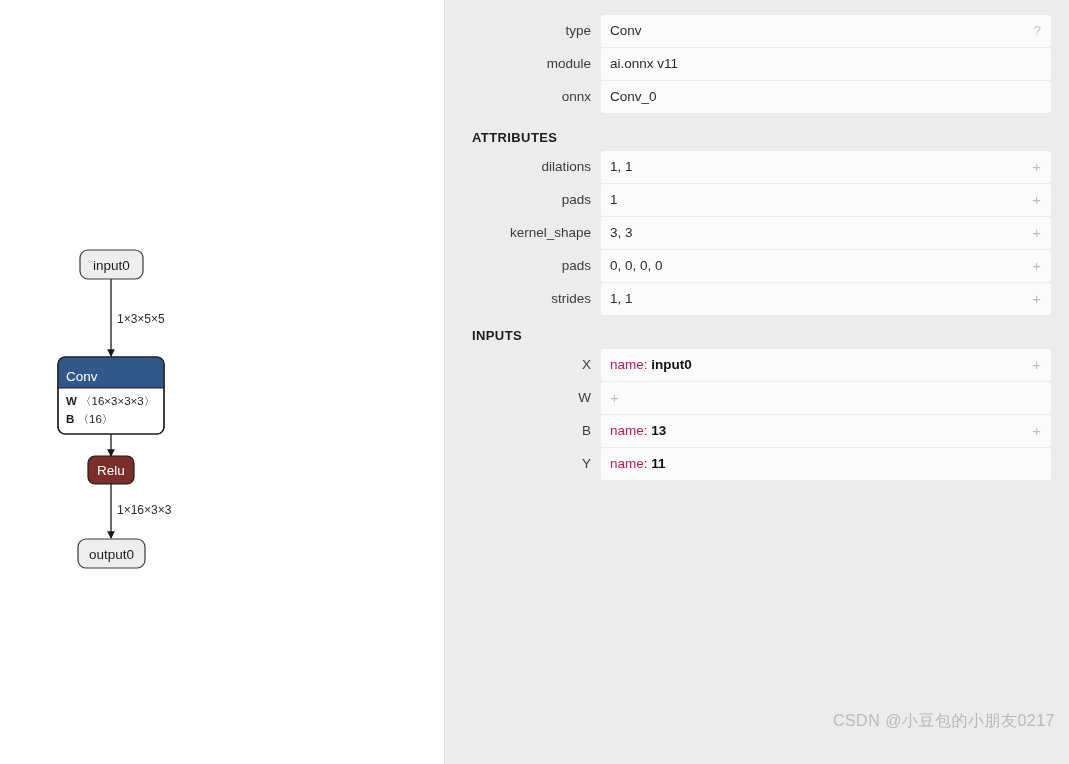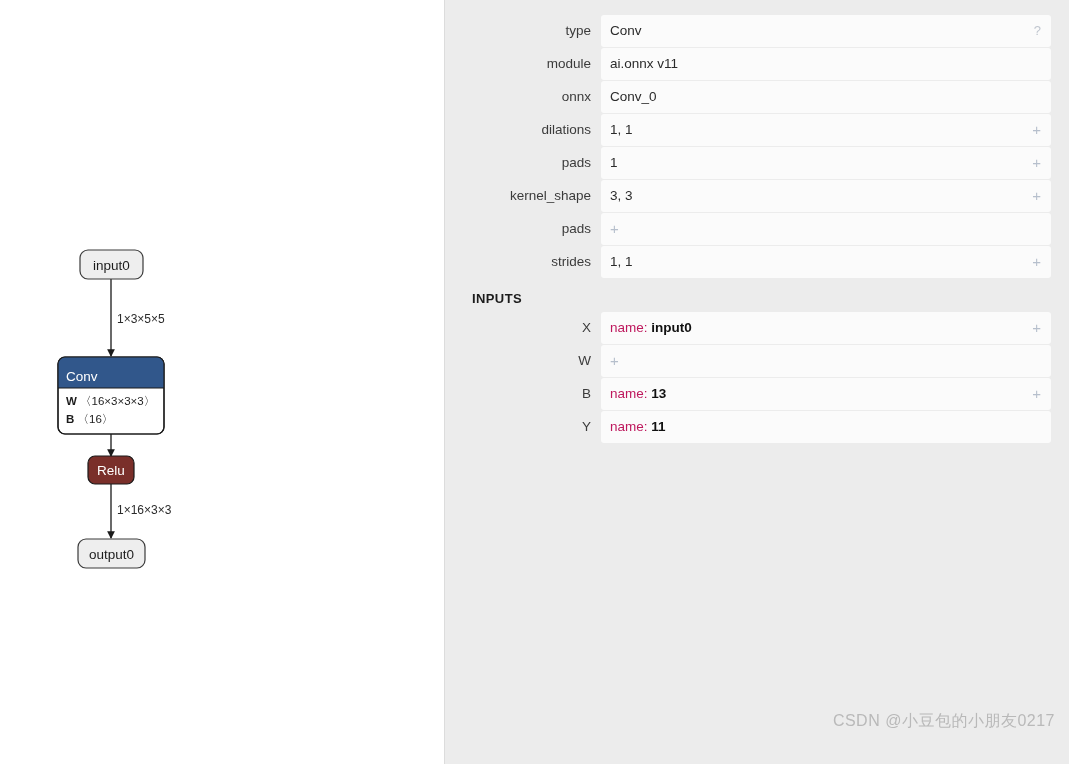--- a/index.html
+++ b/index.html
@@ -205,20 +205,21 @@
           </div>
         </div>
         <div class="prop-row">
           <div class="prop-label">onnx</div>
           <div class="prop-value">
             <span class="val-text">Conv_0</span>
           </div>
         </div>
       </div>
 
+    <div class="section-header">ATTRIBUTES</div>
     <div id="attributes-group">
         <div class="prop-row">
           <div class="prop-label">dilations</div>
           <div class="prop-value">
             <span class="val-text">1, 1</span>
             <span class="plus-icon">+</span>
           </div>
         </div>
         <div class="prop-row">
           <div class="prop-label">pads</div>
@@ -230,20 +231,21 @@
         <div class="prop-row">
           <div class="prop-label">kernel_shape</div>
           <div class="prop-value">
             <span class="val-text">3, 3</span>
             <span class="plus-icon">+</span>
           </div>
         </div>
         <div class="prop-row">
           <div class="prop-label">pads</div>
           <div class="prop-value">
+            <span class="val-text">0, 0, 0, 0</span>
             <span class="plus-icon">+</span>
           </div>
         </div>
         <div class="prop-row">
           <div class="prop-label">strides</div>
           <div class="prop-value">
             <span class="val-text">1, 1</span>
             <span class="plus-icon">+</span>
           </div>
         </div>

